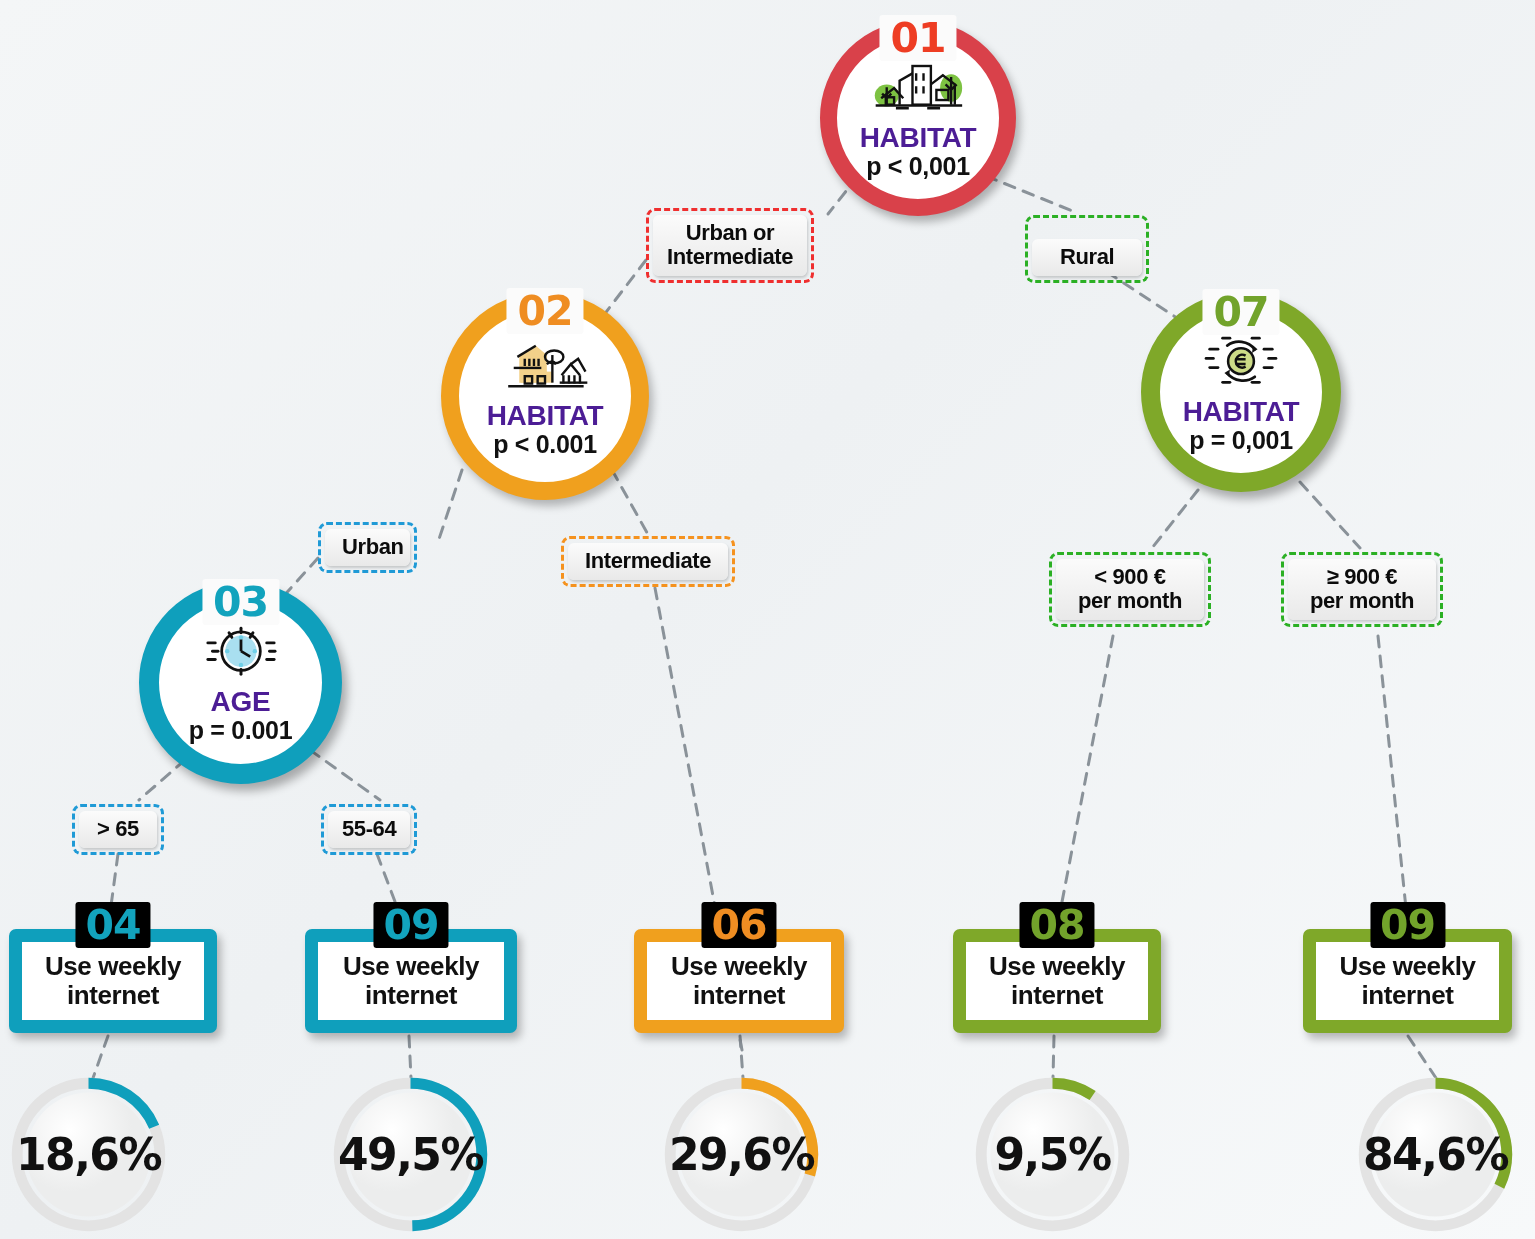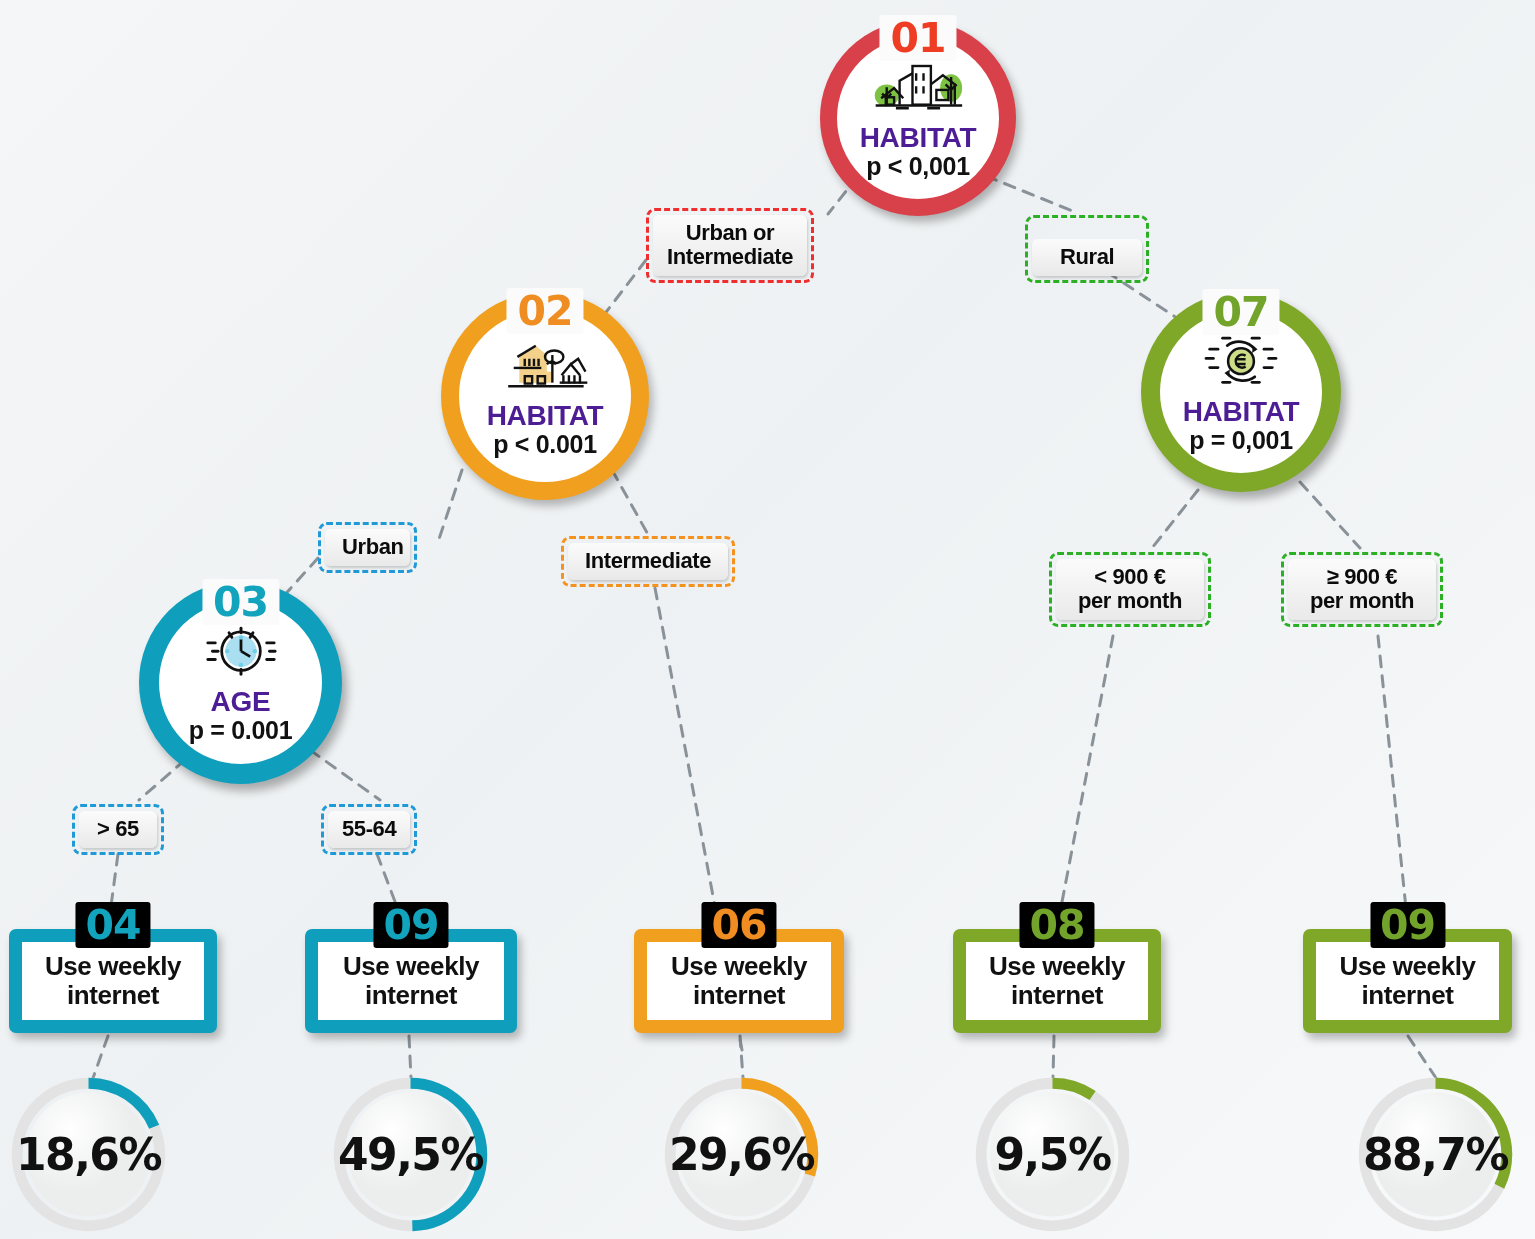--- a/index.html
+++ b/index.html
@@ -377,16 +377,16 @@
       <defs>
           <radialGradient id="gg9" cx="35%" cy="30%">
             <stop offset="0%" stop-color="#ffffff"></stop>
             <stop offset="100%" stop-color="#eceded"></stop>
           </radialGradient>
         </defs>
       <circle cx="50" cy="50" r="46" fill="none" stroke="#e3e3e3" stroke-width="7"></circle>
       <circle cx="50" cy="50" r="40" fill="url(#gg9)"></circle>
       <circle class="arc" cx="50" cy="50" r="46" fill="none" stroke="#7fa829" stroke-width="7" transform="rotate(-90 50 50)" stroke-dasharray="93.35556729407428 195.6709568361867"></circle>
     </svg>
-    <div class="value">88,7%</div>
+    <div class="value">84,6%</div>
   </div>
 
 </div>
 
 </body></html>

